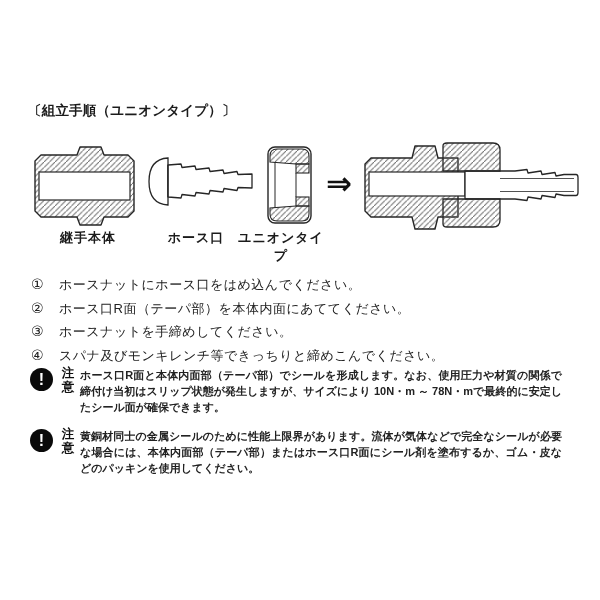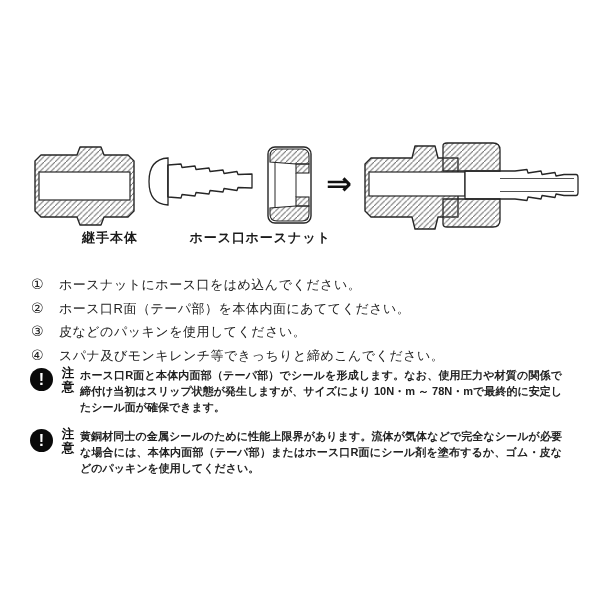--- a/index.html
+++ b/index.html
@@ -6,21 +6,21 @@
   .page{
     position:relative;width:600px;height:600px;background:#ffffff;overflow:hidden;
     font-family:"Liberation Sans","DejaVu Sans",sans-serif;color:#1d1d1d;
   }
   .title{
     position:absolute;left:28px;top:102px;font-size:13.5px;font-weight:700;
     letter-spacing:.2px;color:#1b1b1b;
   }
   .diagram-svg{position:absolute;left:0;top:140px;}
   .part-label{
-    position:absolute;top:229px;width:100px;text-align:right;
+    position:absolute;top:229px;width:100px;text-align:center;
     font-size:13px;font-weight:600;letter-spacing:1px;color:#1b1b1b;
   }
   .label-body{left:38px;}
   .label-hose{left:146px;}
   .label-nut{left:231px;}
   .steps{position:absolute;left:31px;top:276px;right:10px;}
   .step{display:flex;align-items:flex-start;height:23.5px;font-size:13px;color:#222;}
   .step .num{width:17px;font-size:14px;flex:0 0 auto;margin-right:11px;color:#222;}
   .step .txt{letter-spacing:.5px;text-align:right;}
   .caution{position:absolute;left:30px;width:548px;display:flex;align-items:flex-start;}
@@ -40,20 +40,21 @@
     width:482px;font-size:11px;line-height:16px;color:#222;
     text-align:justify;
     font-weight:bold;
   }
 </style>
 </head>
 <body>
 
 <div class="page">
 
+  <div class="title">〔組立手順（ユニオンタイプ）〕</div>
 
   <svg class="diagram-svg" width="600" height="100" viewBox="0 0 600 100">
     <defs>
       <pattern id="hatch" width="5.5" height="5.5" patternUnits="userSpaceOnUse">
         <path d="M0,5.5 L5.5,0" stroke="#6a6a6a" stroke-width="1"></path>
       </pattern>
     </defs>
 
     <g>
       <path d="M35,21 L41,15 L77,15 L80,7 L101,7 L104,15 L128,15 L134,21 L134,71 L128,77 L104,77 L101,85 L80,85 L77,77 L41,77 L35,71 Z" fill="url(#hatch)" stroke="#262626" stroke-width="1.4" stroke-linejoin="round"></path>
@@ -85,34 +86,34 @@
       <path d="M465,31 L515,31 L527,29.5 L528,33 L541,31 L542,34.5 L555,32.5 L556,36 L564,34.5 L576,34.5 Q578,34.5 578,37.5 L578,52.5 Q578,55.5 576,55.5 L564,55.5 L556,54 L555,57.5 L542,55.5 L541,59 L528,57 L527,60.5 L515,59 L465,59 Z" fill="#ffffff" stroke="#262626" stroke-width="1.3" stroke-linejoin="round"></path>
       <line x1="500" y1="38.5" x2="574" y2="38.5" stroke="#262626" stroke-width="0.8"></line>
       <line x1="500" y1="51.5" x2="574" y2="51.5" stroke="#262626" stroke-width="0.8"></line>
       <path d="M443,31 L443,6 Q443,3 447,3 L493,3 Q500,3 500,10 L500,31 Z" fill="url(#hatch)" stroke="#262626" stroke-width="1.3"></path>
       <path d="M443,59 L443,84 Q443,87 447,87 L493,87 Q500,87 500,80 L500,59 Z" fill="url(#hatch)" stroke="#262626" stroke-width="1.3"></path>
     </g>
   </svg>
 
   <div class="part-label label-body">継手本体</div>
   <div class="part-label label-hose">ホース口</div>
-  <div class="part-label label-nut">ホースナット</div>
+  <div class="part-label label-nut">ユニオンタイプ</div>
 
   <div class="steps">
     <div class="step">
       <span class="num">①</span>
       <span class="txt">ホースナットにホース口をはめ込んでください。</span>
     </div>
     <div class="step">
       <span class="num">②</span>
       <span class="txt">ホース口R面（テーパ部）を本体内面にあててください。</span>
     </div>
     <div class="step">
       <span class="num">③</span>
-      <span class="txt">皮などのパッキンを使用してください。</span>
+      <span class="txt">ホースナットを手締めしてください。</span>
     </div>
     <div class="step">
       <span class="num">④</span>
       <span class="txt">スパナ及びモンキレンチ等できっちりと締めこんでください。</span>
     </div>
   </div>
 
   <div class="caution caution-1">
     <div class="c-icon">!</div>
     <div class="c-label">

